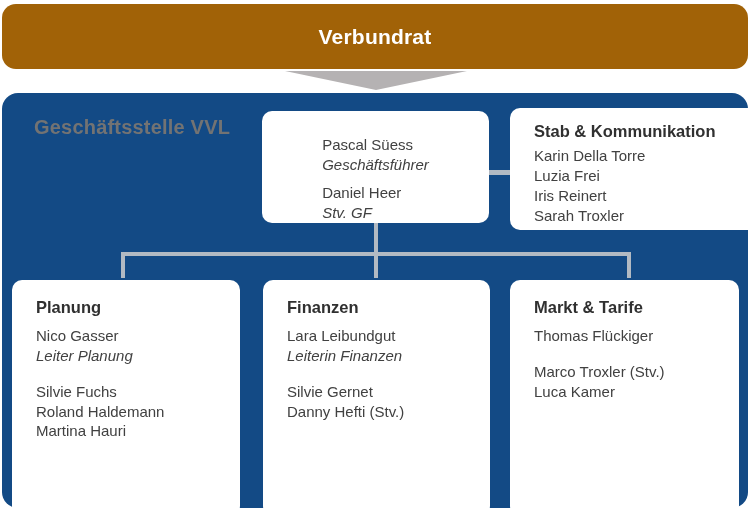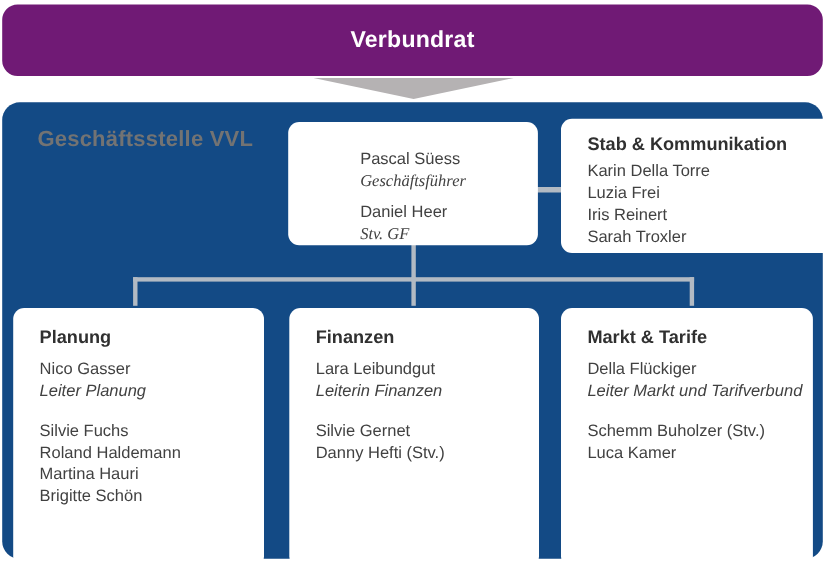--- a/index.html
+++ b/index.html
@@ -9,21 +9,21 @@
     height: 511px;
     font-family: "Liberation Sans", sans-serif;
     background: #ffffff;
     overflow: hidden;
   }
   
   .banner {
     position: absolute;
     left: 2px; top: 4px;
     width: 746px; height: 65px;
-    background: #701a75;
+    background: #a16207;
     border-radius: 14px;
     display: flex; align-items: center; justify-content: center;
   }
   .banner-title {
     color: #ffffff;
     font-size: 21px;
     font-weight: bold;
     letter-spacing: 0.2px;
   }
   
@@ -66,21 +66,21 @@
     font-size: 15px;
   }
   .box-mgmt { left: 262px; top: 111px; width: 227px; height: 112px; }
   .mgmt-inner {
     width: fit-content;
     margin: 24px auto 0 auto;
     text-align: left;
   }
   .mgmt-entry { margin-bottom: 8px; }
   .mgmt-name { line-height: 20px; }
-  .mgmt-role { line-height: 20px; font-style: italic; font-family: Liberation Serif, serif; }
+  .mgmt-role { line-height: 20px; font-style: italic; }
   .box-staff { left: 510px; top: 108px; width: 254px; height: 122px; padding: 0; }
   .staff-inner { padding: 12px 10px 0 24px; }
   .box-title {
     font-size: 16.5px;
     font-weight: bold;
     color: #303030;
     line-height: 22px;
     margin-bottom: 4px;
   }
   .member { line-height: 20px; }
@@ -143,42 +143,40 @@
 
   <div class="box box-dept dept-0">
     <div class="dept-inner">
       <div class="box-title">Planung</div>
       <div class="lead-name">Nico Gasser</div>
       <div class="lead-role">Leiter Planung</div>
       <div class="dept-members">
         <div class="member">Silvie Fuchs</div>
         <div class="member">Roland Haldemann</div>
         <div class="member">Martina Hauri</div>
-        <div class="member">Brigitte Schön</div>
       </div>
     </div>
   </div>
 
   <div class="box box-dept dept-1">
     <div class="dept-inner">
       <div class="box-title">Finanzen</div>
       <div class="lead-name">Lara Leibundgut</div>
       <div class="lead-role">Leiterin Finanzen</div>
       <div class="dept-members">
         <div class="member">Silvie Gernet</div>
         <div class="member">Danny Hefti (Stv.)</div>
       </div>
     </div>
   </div>
 
   <div class="box box-dept dept-2">
     <div class="dept-inner">
       <div class="box-title">Markt &amp; Tarife</div>
-      <div class="lead-name">Della Flückiger</div>
-      <div class="lead-role">Leiter Markt und Tarifverbund</div>
+      <div class="lead-name">Thomas Flückiger</div>
       <div class="dept-members">
-        <div class="member">Schemm Buholzer (Stv.)</div>
+        <div class="member">Marco Troxler (Stv.)</div>
         <div class="member">Luca Kamer</div>
       </div>
     </div>
   </div>
 
 </div>
 
 </body></html>

